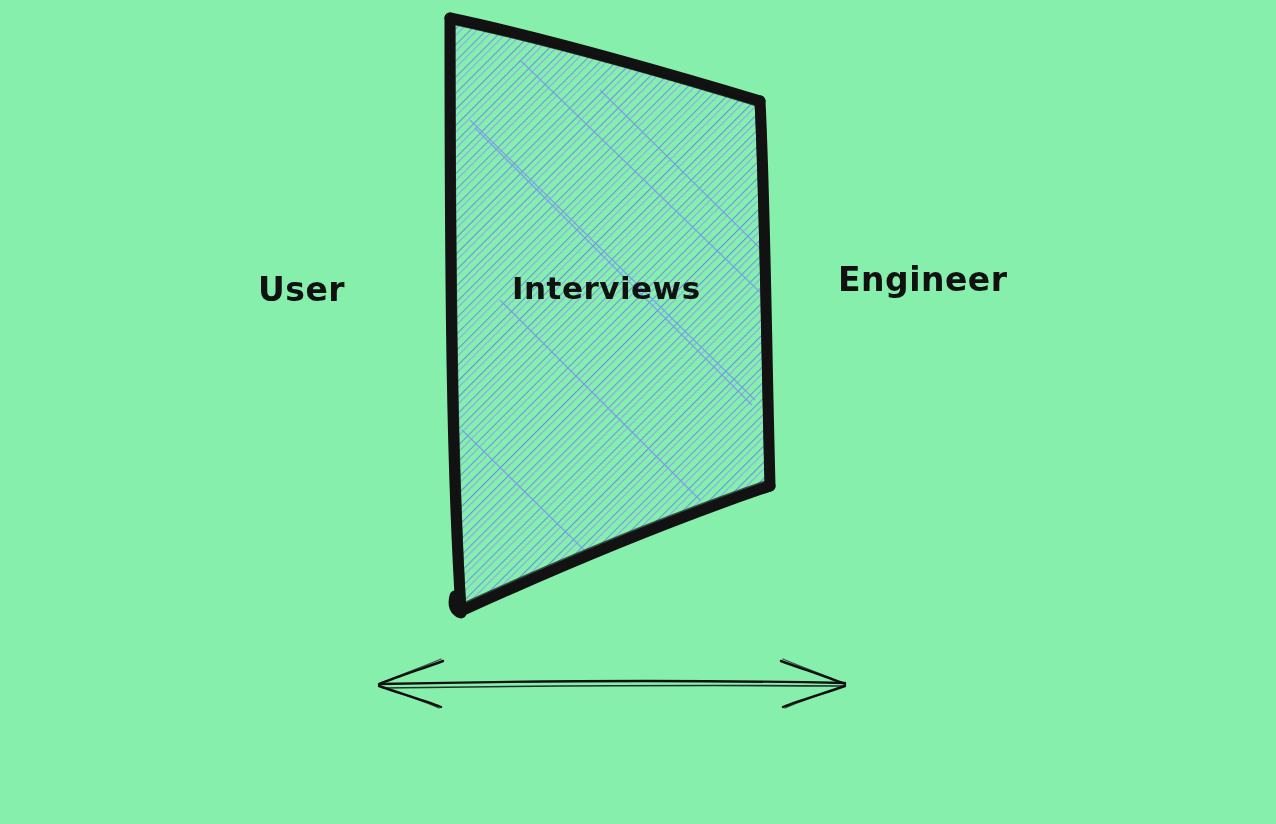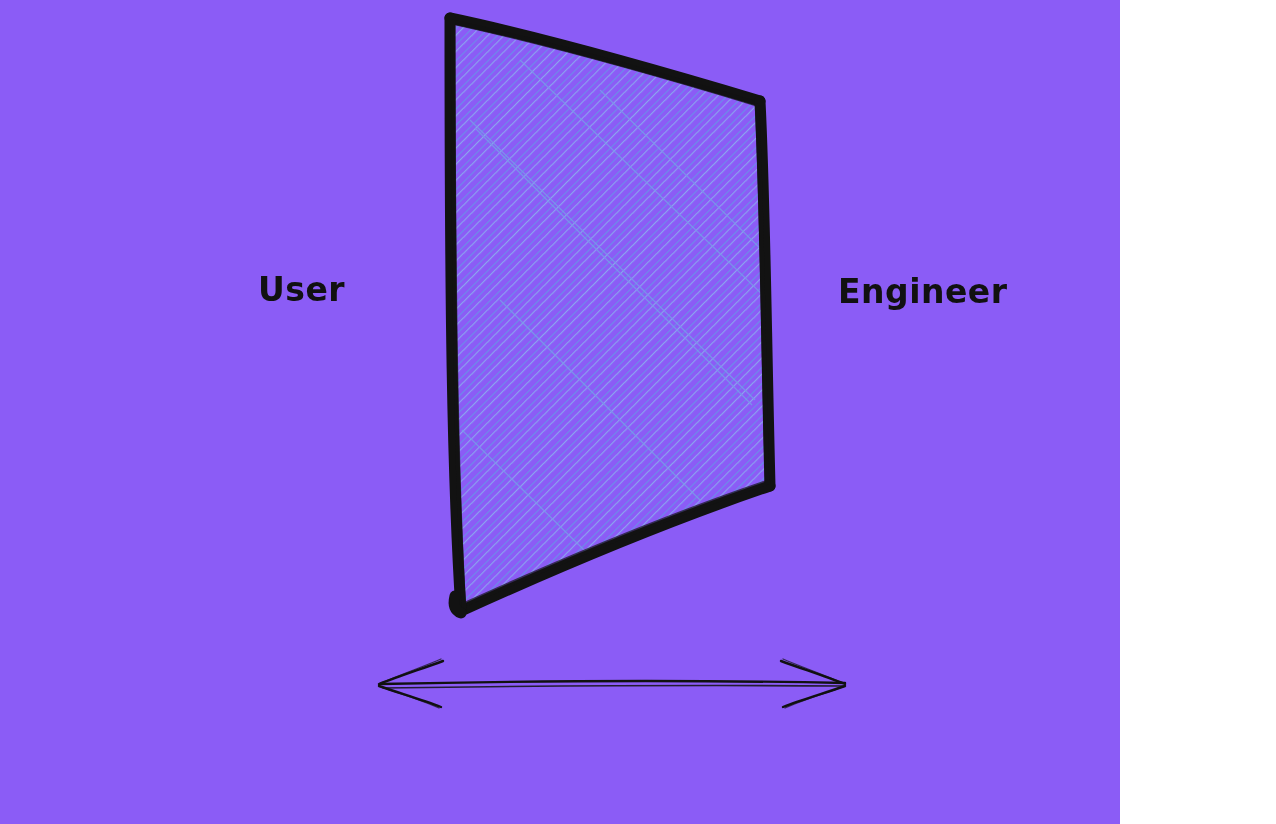--- a/index.html
+++ b/index.html
@@ -9,23 +9,23 @@
     background: #ffffff;
   }
   body {
     width: 1276px;
     height: 824px;
     overflow: hidden;
     font-family: "DejaVu Sans", sans-serif;
   }
   #canvas {
     position: relative;
-    width: 1120px;
+    width: 1276px;
     height: 824px;
-    background: #8b5cf6;
+    background: #86efac;
   }
   #sketch {
     position: absolute;
     left: 0;
     top: 0;
     width: 1276px;
     height: 824px;
     display: block;
   }
   
@@ -38,21 +38,21 @@
     letter-spacing: 0.5px;
     -webkit-font-smoothing: antialiased;
   }
   #label-user {
     left: 258px;
     top: 270px;
     font-size: 33px;
   }
   #label-engineer {
     left: 838px;
-    top: 272px;
+    top: 260px;
     font-size: 33px;
   }
   #label-interviews {
     left: 512px;
     top: 270px;
     font-size: 31px;
   }
   #caption {
     left: 16px;
     top: 756px;
@@ -124,17 +124,18 @@
 
       <path d="M 845,684 C 824,676 800,668 781,661" stroke-width="2.4"></path>
       <path d="M 843,683 C 822,674 799,666 783,659" stroke-width="1.3" opacity="0.7"></path>
       <path d="M 845,686 C 825,693 801,700 783,707" stroke-width="2.4"></path>
       <path d="M 843,687 C 823,694 800,701 785,708" stroke-width="1.3" opacity="0.7"></path>
     </g>
   </svg>
 
   <div class="hand" id="label-user">User</div>
 
+  <div class="hand" id="label-interviews">Interviews</div>
 
   <div class="hand" id="label-engineer">Engineer</div>
 
 
 </div>
 
 </body></html>

